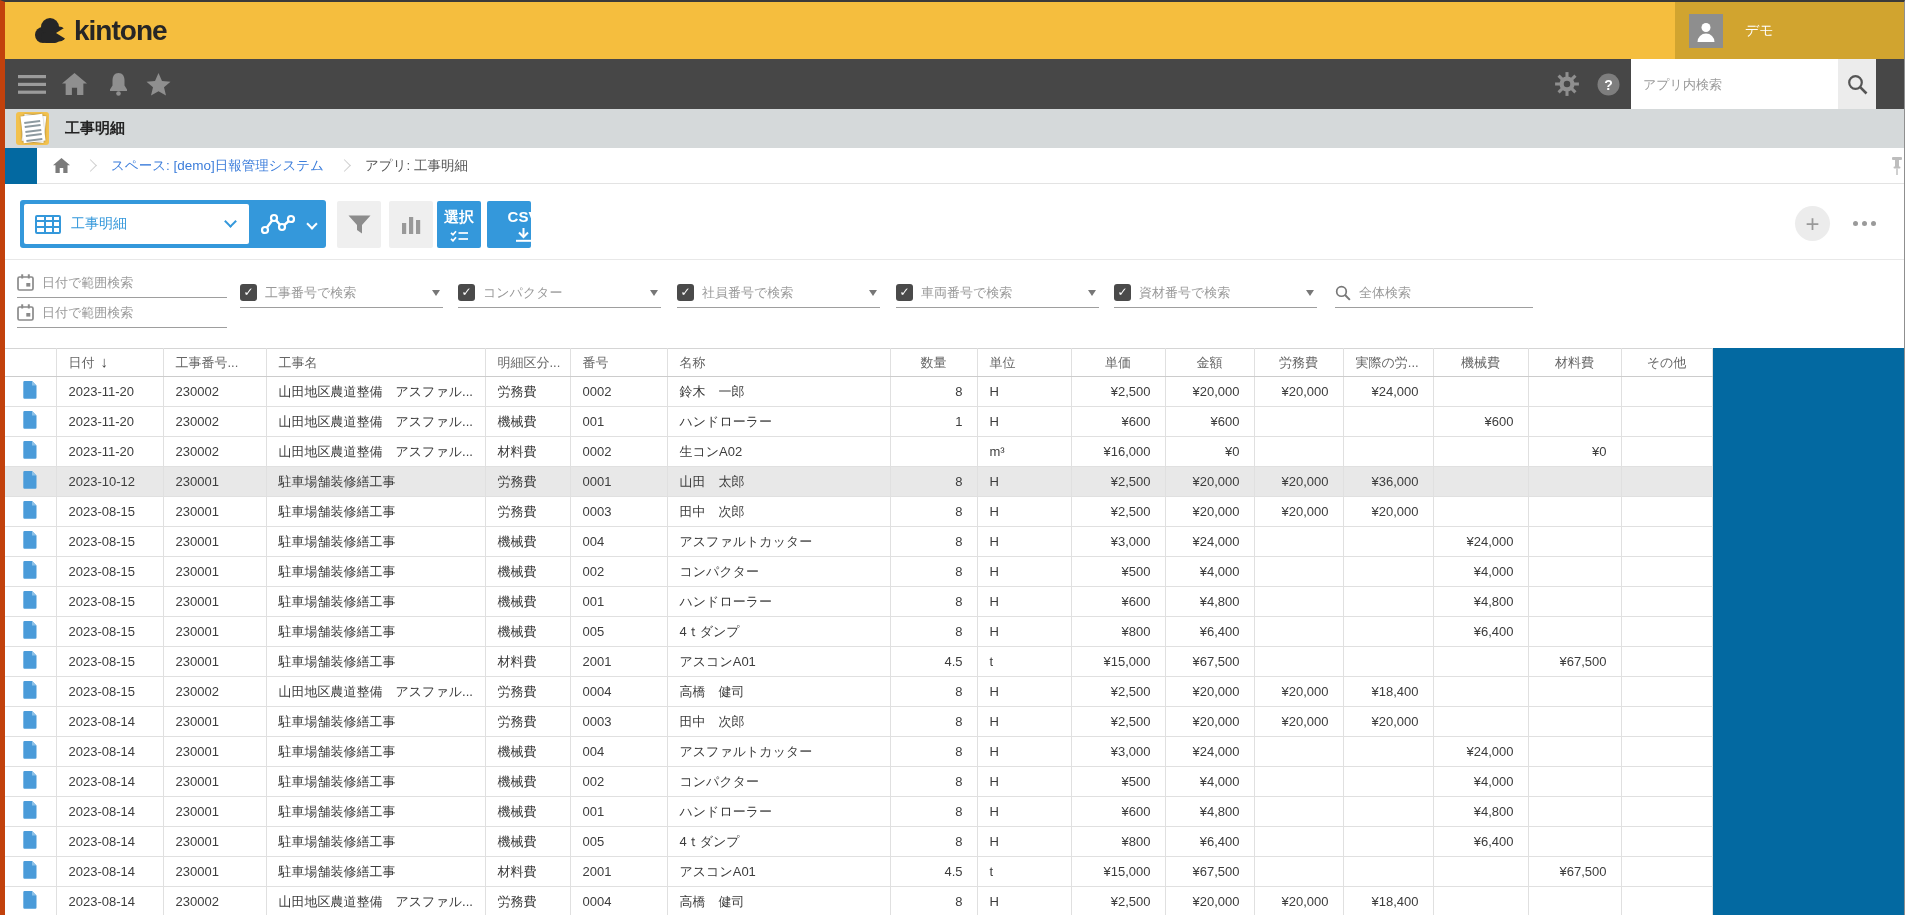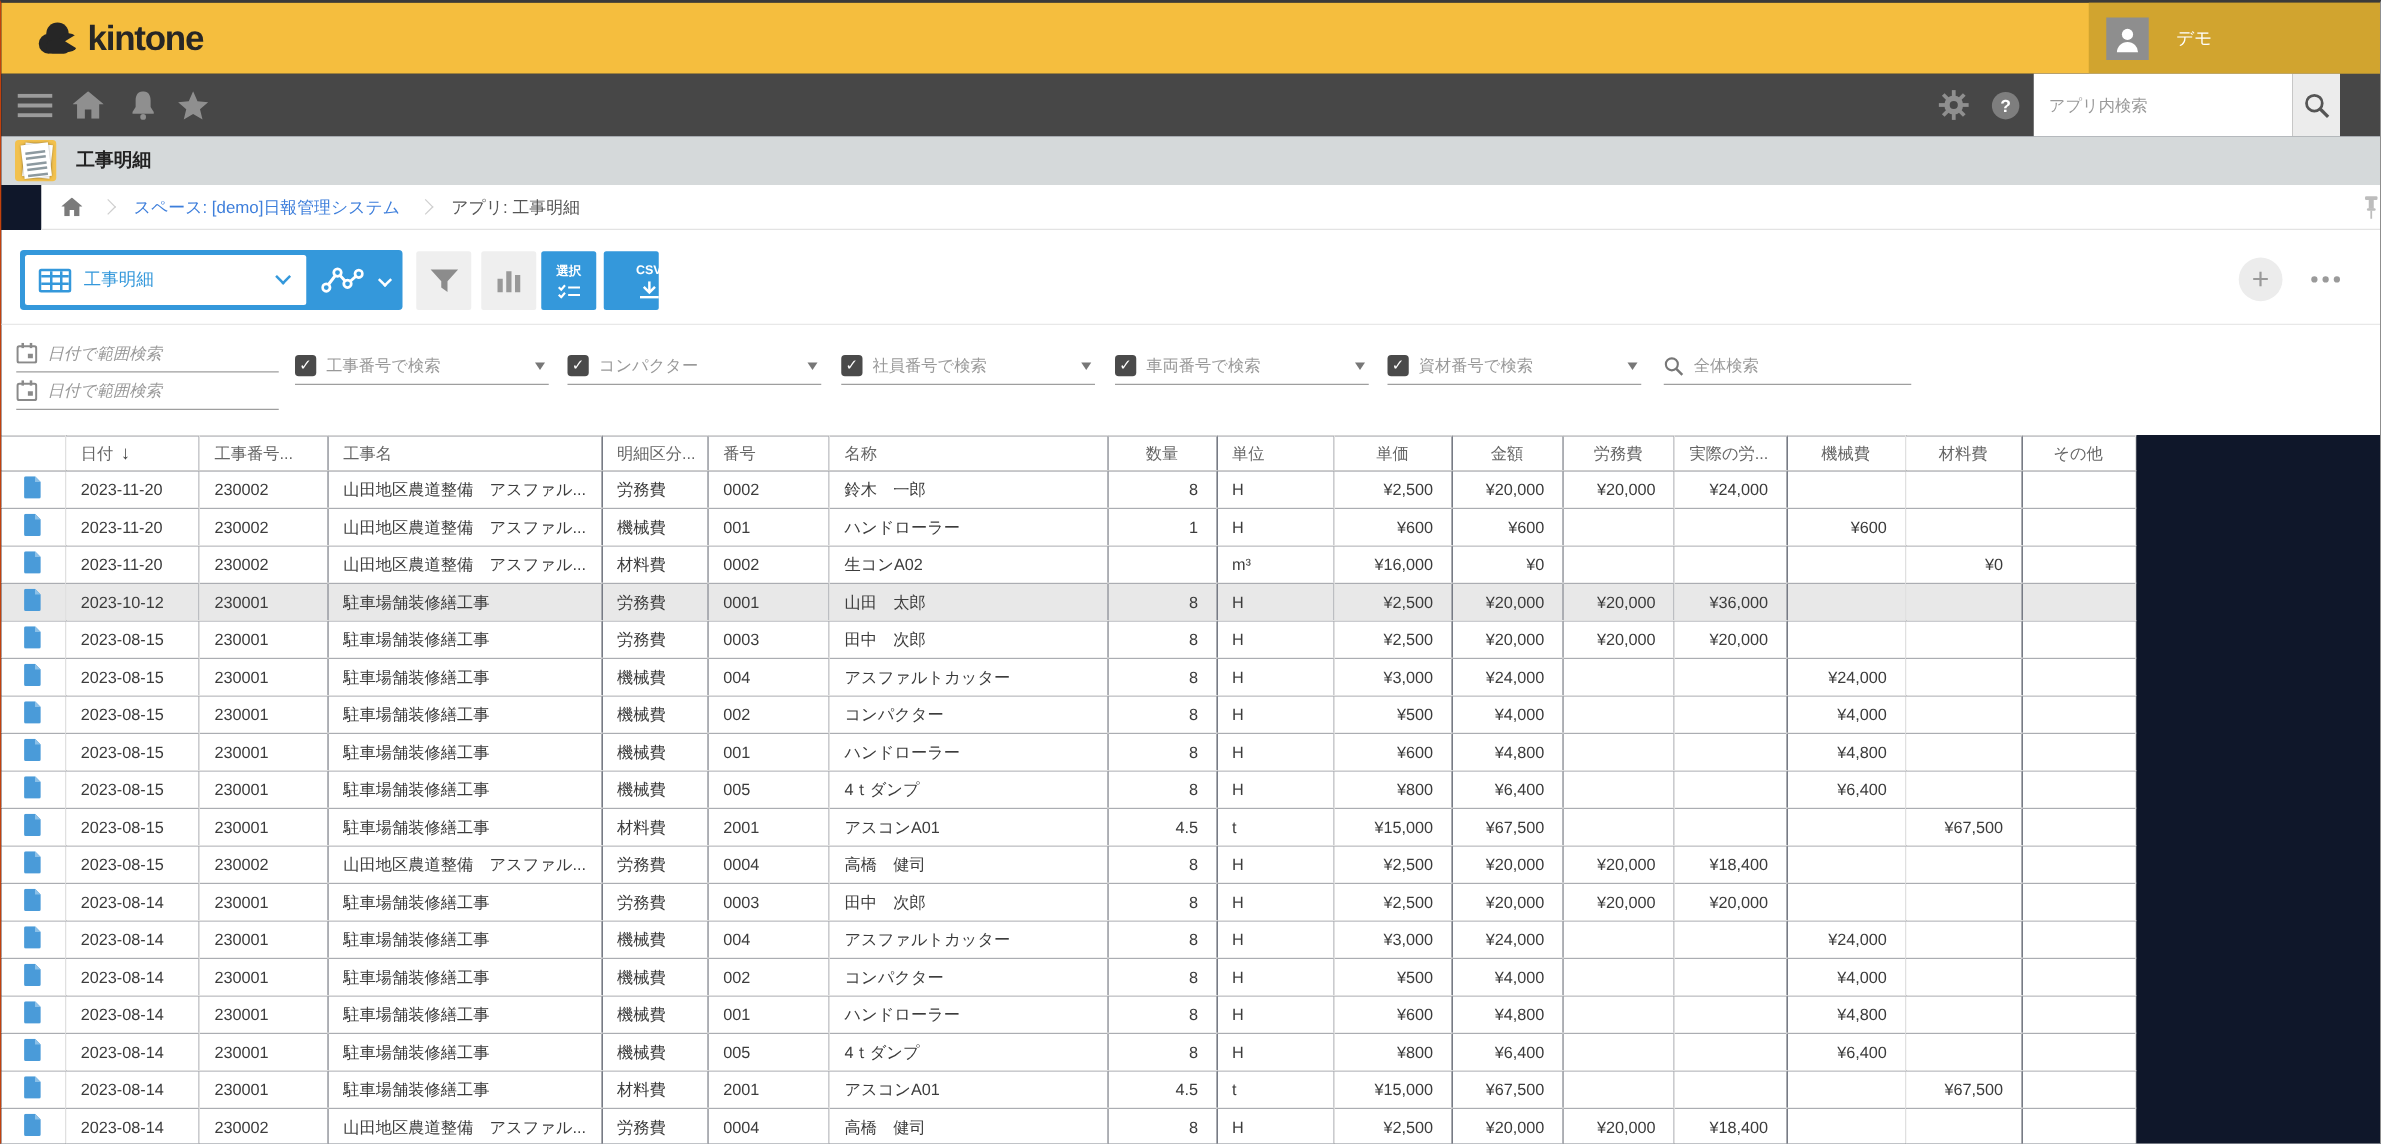--- a/index.html
+++ b/index.html
@@ -1,19 +1,19 @@
 <!DOCTYPE html>
 <html style="--brand-yellow: #f5be3e; --user-gold: #d1a42f; --nav-gray: #474747; --accent-blue: #3498db; --link-blue: #3d7edb; --record-icon-blue: #4a9bd9; --highlight-gray: #e8e8e8;"><head>
 <meta charset="utf-8">
 <style>
   * { margin:0; padding:0; box-sizing:border-box; }
   html,body { background:#fff; }
   body { font-family:"Liberation Sans","DejaVu Sans",sans-serif; }
-  .page{ position:relative; width:1905px; height:915px; background:#0f172a; overflow:hidden;
-         border-top:2px solid #3a3a3a; border-left:1px solid #c2410c; border-right:1px solid #8f8f8f; }
+  .page{ position:relative; width:1905px; height:915px; background:#0369a1; overflow:hidden;
+         border-top:2px solid #3a3a3a; border-left:5px solid #c2410c; border-right:1px solid #8f8f8f; }
 
   
   .topbar{ position:absolute; left:0; top:0; width:100%; height:57px; background:var(--brand-yellow); }
   .logo{ position:absolute; left:28px; top:0; height:57px; display:flex; align-items:center; gap:5px; cursor:pointer; }
   .logo-text{ font-size:28px; font-weight:bold; color:#262626; letter-spacing:-1px; }
   .userbox{ position:absolute; left:1670px; top:0; width:284px; height:57px; background:var(--user-gold);
             display:flex; align-items:center; cursor:pointer; }
   .avatar{ width:34px; height:34px; background:#8e8e8e; margin-left:14px; display:flex; align-items:center; justify-content:center; }
   .username{ color:#fff; font-size:14px; margin-left:22px; }
   .chev{ display:inline-block; width:9px; height:9px; border-right:2px solid #fff; border-bottom:2px solid #fff; transform:rotate(45deg); }
@@ -56,31 +56,31 @@
                        linear-gradient(var(--accent-blue),var(--accent-blue)) 0 9.5px/100% 2px no-repeat,
                        linear-gradient(var(--accent-blue),var(--accent-blue)) 7px 0/2px 100% no-repeat,
                        linear-gradient(var(--accent-blue),var(--accent-blue)) 15px 0/2px 100% no-repeat; }
   .view-name{ color:var(--accent-blue); font-size:14px; margin-left:10px; }
   .view-select .chev{ position:absolute; right:14px; top:13px; border-color:var(--accent-blue); }
   .graph-zone{ flex:1; display:flex; align-items:center; justify-content:space-between; padding:0 10px 0 8px; cursor:pointer; }
   .graph-zone .chev{ width:8px; height:8px; }
   .tb-btn{ position:absolute; top:17px; width:44px; height:47px; border:0; border-radius:2px; cursor:pointer;
            display:flex; flex-direction:column; align-items:center; justify-content:center; gap:3px; }
   .tb-gray{ background:#efefef; }
-  .tb-blue{ background:var(--accent-blue); color:#fff; font-size:10px; font-weight:bold; font-family:inherit; }
+  .tb-blue{ background:var(--accent-blue); color:#fff; font-size:15px; font-weight:bold; font-family:inherit; }
   .plus-btn{ position:absolute; left:1790px; top:22px; width:35px; height:35px; border-radius:50%; background:#ececec; border:0;
              color:#999; font-size:24px; line-height:32px; cursor:pointer; }
   .more-btn{ position:absolute; left:1848px; top:37px; display:flex; gap:4px; cursor:pointer; border:0; background:none; }
   .more-btn i{ width:5px; height:5px; border-radius:50%; background:#9a9a9a; }
 
   
   .filters{ position:absolute; left:0; top:258px; width:100%; height:88px; background:#fff; }
   .date-field{ position:absolute; left:12px; width:210px; height:30px; display:flex; align-items:center; gap:8px;
                border-bottom:1px solid #9e9e9e; }
-  .date-field input{ border:0; outline:0; flex:1; font-size:13px; font-family:inherit; color:#333; min-width:0;font-style:italic; }
+  .date-field input{ border:0; outline:0; flex:1; font-size:13px; font-family:inherit; color:#333; min-width:0; }
   .date-field input::placeholder{ color:#999; }
   .dd-field{ position:absolute; top:18px; width:203px; height:30px; border-bottom:1px solid #9e9e9e;
              display:flex; align-items:center; cursor:pointer; }
   .checkbox{ width:17px; height:17px; background:#4a4a4a; border-radius:3px; color:#fff; font-size:12px; line-height:17px;
              text-align:center; flex:none; }
   .dd-label{ color:#999; font-size:13px; margin-left:8px; white-space:nowrap; overflow:hidden; }
   .caret{ position:absolute; right:3px; top:12px; width:0; height:0; border-left:4.5px solid transparent;
           border-right:4.5px solid transparent; border-top:6px solid #777; }
   .global-search{ position:absolute; left:1330px; top:18px; width:198px; height:30px; border-bottom:1px solid #9e9e9e;
                   display:flex; align-items:center; gap:8px; }

